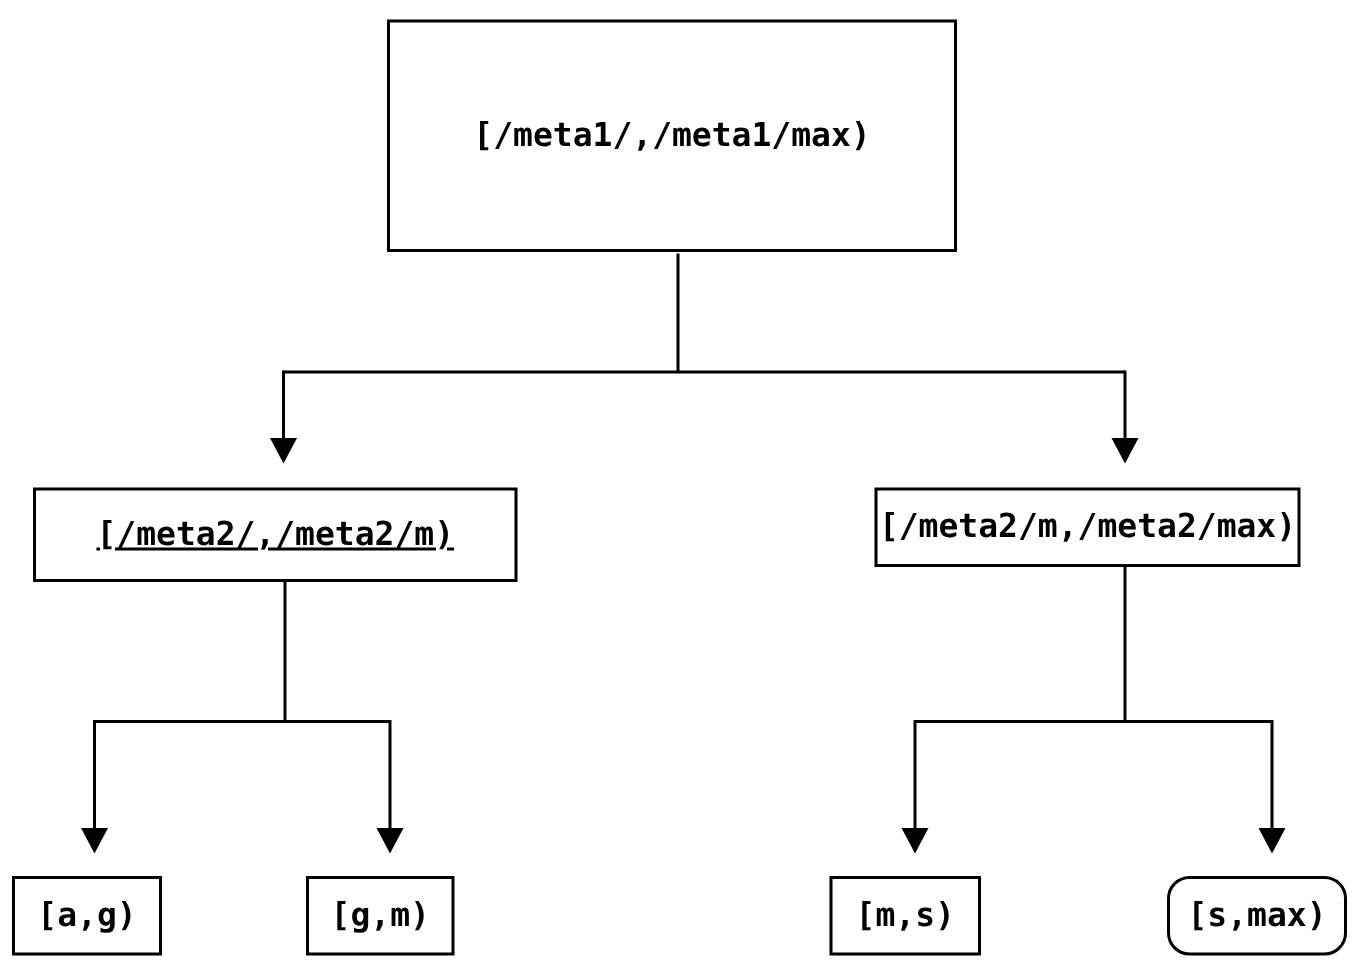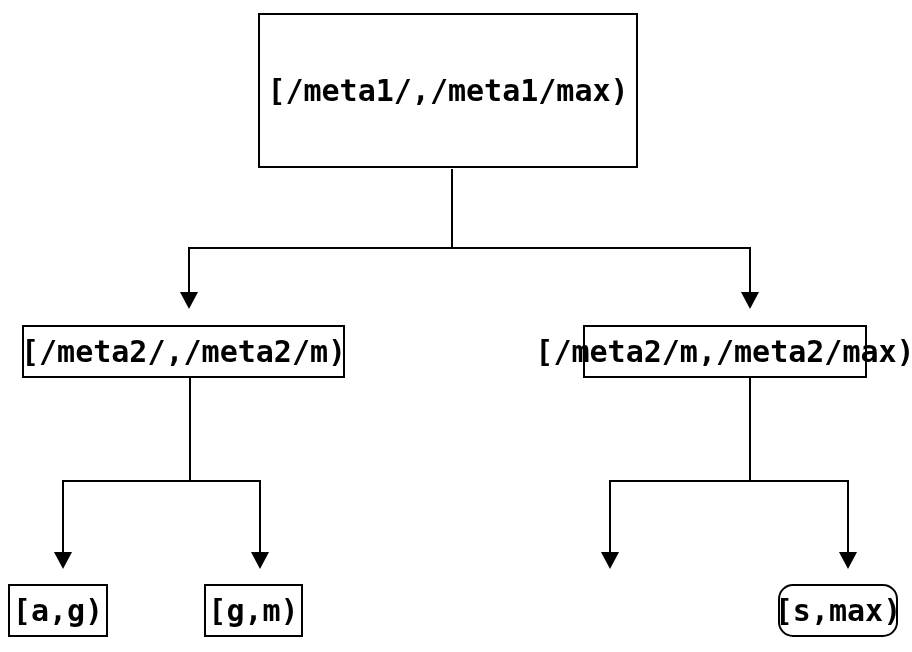--- a/index.html
+++ b/index.html
@@ -24,26 +24,26 @@
   }
   .node {
     position: absolute;
     box-sizing: border-box;
     border: 2px solid #000000;
     background: #ffffff;
     display: flex;
     align-items: center;
     justify-content: center;
     font-weight: 700;
-    font-size: 30px;
+    font-size: 22px;
     color: #000000;
     white-space: nowrap;
   }
   .node-root   { left: 258px; top: 13px;  width: 380px; height: 155px; }
-  .node-left   { left: 22px;  top: 325px; width: 323px; height: 53px; }
+  .node-left   { left: 22px;  top: 325px; width: 323px; height: 63px; text-decoration: underline; }
   .node-right  { left: 583px; top: 325px; width: 284px; height: 53px; }
   .node-ag     { left: 8px;   top: 584px; width: 100px; height: 53px; }
   .node-gm     { left: 204px; top: 584px; width: 99px;  height: 53px; }
   .node-ms     { left: 553px; top: 584px; width: 101px; height: 53px; }
   .node-smax   { left: 778px; top: 584px; width: 120px; height: 53px; border-radius: 15px; }
 </style>
 </head>
 <body>
 
 <div class="canvas">
@@ -95,18 +95,21 @@
   </div>
 
   <div class="node node-ag">
     <span>[a,g)</span>
   </div>
 
   <div class="node node-gm">
     <span>[g,m)</span>
   </div>
 
+  <div class="node node-ms">
+    <span>[m,s)</span>
+  </div>
 
   <div class="node node-smax">
     <span>[s,max)</span>
   </div>
 
 </div>
 
 </body></html>

